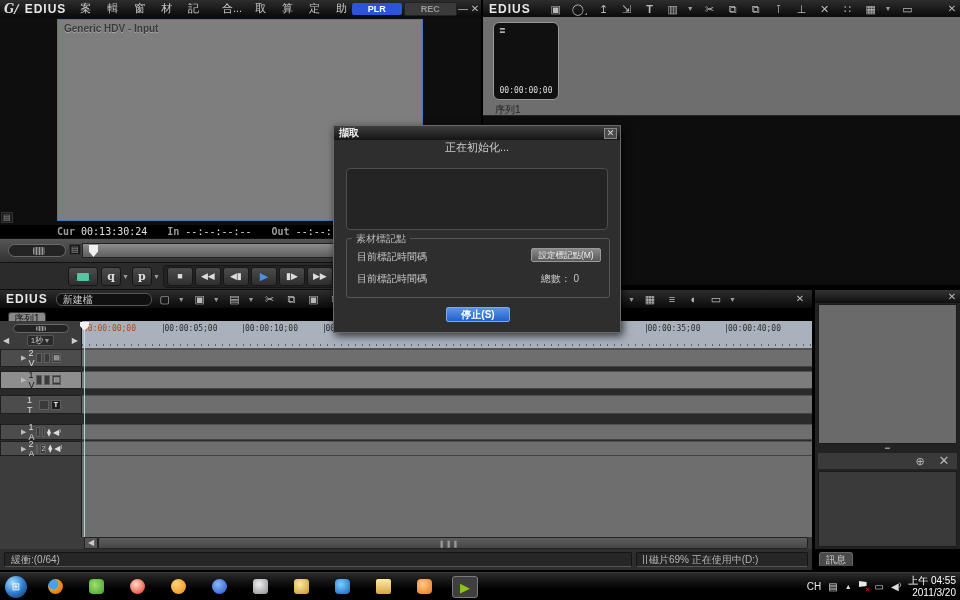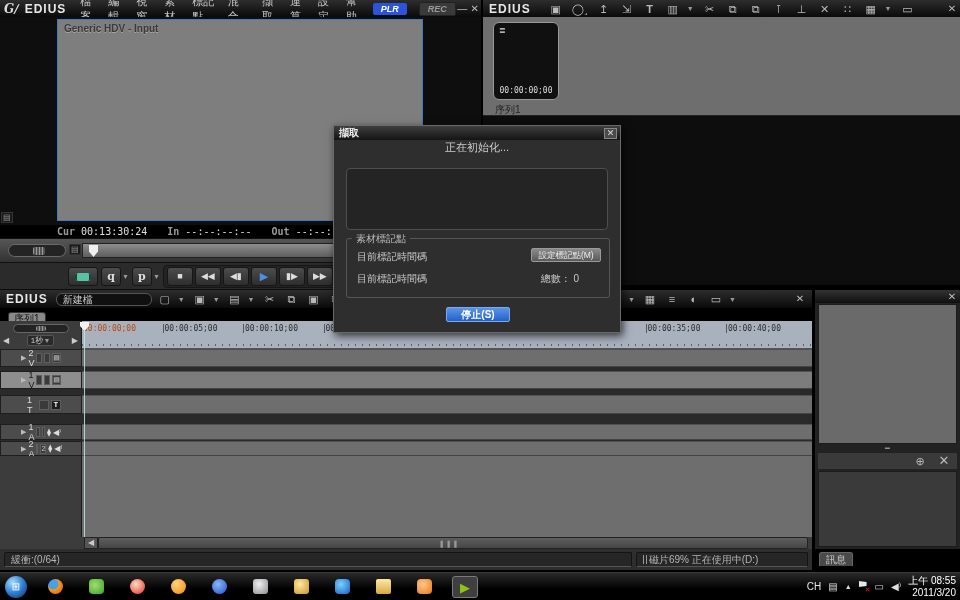--- a/index.html
+++ b/index.html
@@ -17,21 +17,21 @@
     min-width:14px; }
   .drop { color:#999; font-size:7px; margin-left:-2px; }
 
   
   #player { position:absolute; left:0; top:0; width:481px; height:290px; background:#0c0c0c; }
   #player .titlebar { height:17px; }
   #player .menus { display:flex; gap:13px; margin-left:6px; }
   #player .menus span { font-size:11px; color:#c8c8c8; }
   .logo-g { font-style:italic; font-weight:bold; color:#ddd; font-size:12px;
     font-family:"DejaVu Serif",serif; margin-left:4px; }
-  .mode-btn { font-size:9px; font-weight:bold; padding:1px 8px; border-radius:2px; margin-left:12px;font-style:italic; }
+  .mode-btn { font-size:9px; font-weight:bold; padding:1px 16px; border-radius:2px; margin-left:2px; }
   .plr { background:#2b54d8; color:#fff; }
   .rec { background:#3a3a3a; color:#999; border:1px solid #222; }
   #previewArea { position:relative; height:208px; background:#0e0e0e; }
   #preview { position:absolute; left:57px; top:2px; width:366px; height:202px;
     background:#7e7e7e; border:1px solid #4878c0; }
   #preview .plabel { position:absolute; left:6px; top:3px; font-size:10px; color:#3a3a3a;
     text-shadow:0 1px 0 #a5a5a5; font-weight:bold; }
   .mini-ico { position:absolute; font-size:8px; color:#999; background:#1a1a1a;
     border:1px solid #333; line-height:9px; padding:0 1px; }
   #tcbar { display:flex; align-items:center; height:13px; background:#000; padding-left:57px;
@@ -495,19 +495,19 @@
     <div class="tb-ico"><span class="dot" style="background:radial-gradient(circle at 40% 35%,#ffc88a,#e87818);border-radius:4px"></span></div>
     <div class="tb-ico active" style="color:#8bc515">▶</div>
     <div id="tray">
       <span>CH</span>
       <span class="tico">▤</span>
       <span class="tico" style="font-size:7px">▲</span>
       <span class="flagico"></span>
       <span class="tico">▭</span>
       <span class="tico">◀⁾</span>
       <div id="clock">
-        <div>上午 08:55</div>
+        <div>上午 04:55</div>
         <div>2011/3/20</div>
       </div>
     </div>
   </div>
 
 </div>
 
 </body></html>

